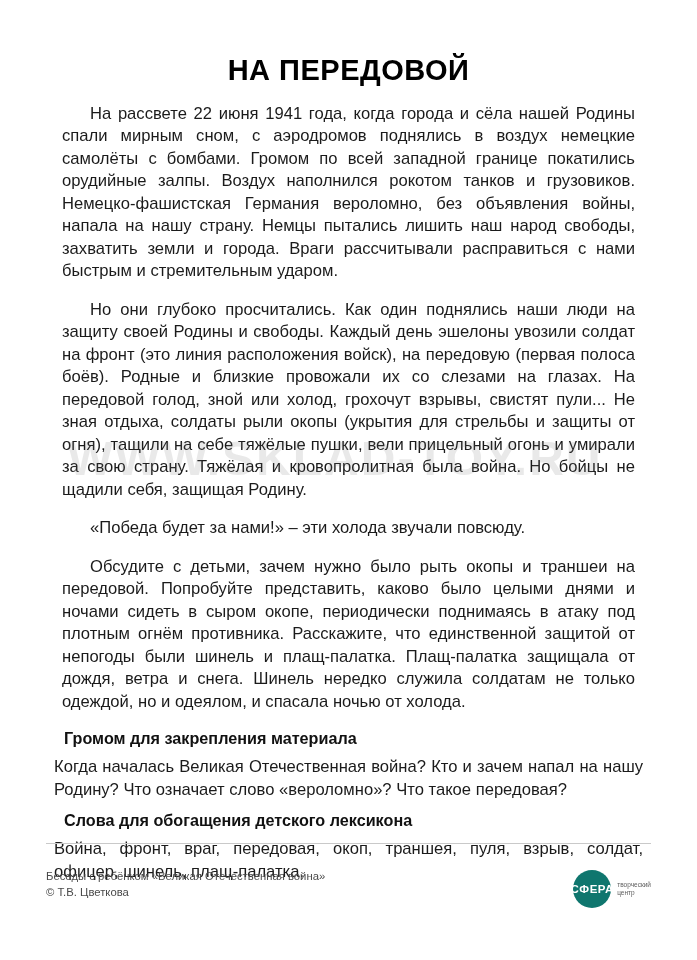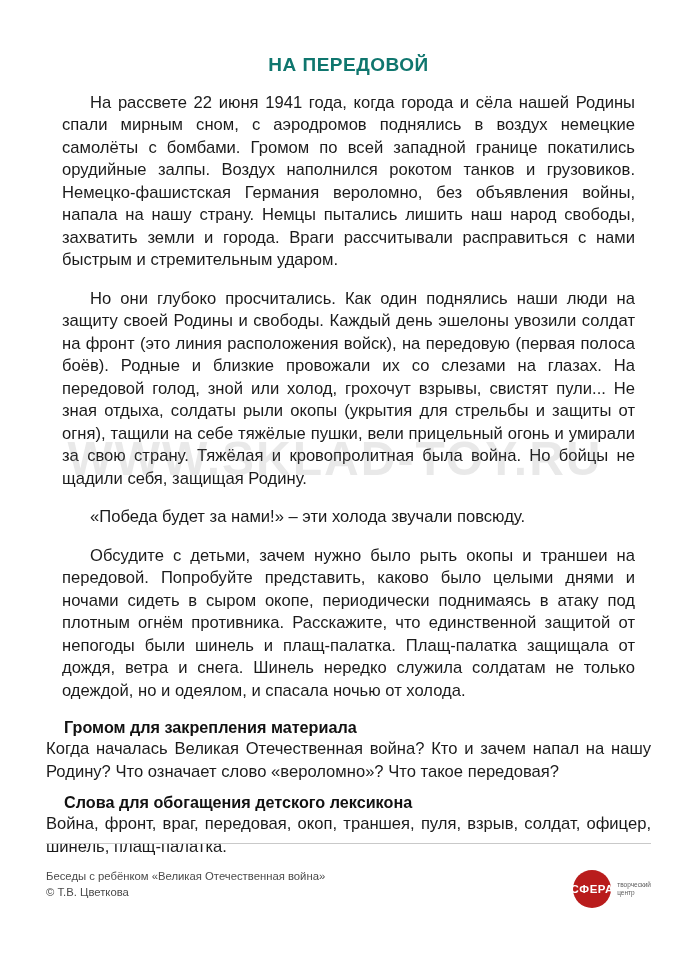--- a/index.html
+++ b/index.html
@@ -16,43 +16,43 @@
     position: relative;
   }
   .page {
     position: absolute;
     inset: 0;
     padding: 40px 46px 0 46px;
     box-sizing: border-box;
   }
   .title {
     text-align: center;
-    font-size: 19px;
+    font-size: 29px;
     font-weight: bold;
     letter-spacing: 0.5px;
     margin: 14px 0 16px 0;
-    color: #0f766e;
+    color: #000000;
   }
   .body-text p {
     margin: 16px;
     font-size: 16.6px;
     line-height: 1.355;
     text-align: justify;
     text-indent: 28px;
     color: #1b1b1b;
   }
   .subhead {
     font-size: 16.2px;
     font-weight: bold;
     margin: 10px 0 1px 0;
     text-indent: 18px;
     color: #111111;
   }
   .plain {
-    margin: 0;
+    margin: 8px;
     font-size: 16.6px;
     line-height: 1.355;
     text-align: justify;
     text-indent: 0;
     color: #1b1b1b;
   }
   .footer {
     position: absolute;
     left: 46px;
     right: 46px;
@@ -71,21 +71,21 @@
   .logo {
     display: flex;
     align-items: center;
     gap: 6px;
     margin-top: 2px;
   }
   .logo-mark {
     width: 38px;
     height: 38px;
     border-radius: 50%;
-    background: #b91c1c;
+    background: #0f766e;
     color: #ffffff;
     display: flex;
     align-items: center;
     justify-content: center;
     font-size: 11.5px;
     font-weight: bold;
     letter-spacing: 0.5px;
   }
   .logo-caption {
     font-size: 6.5px;

